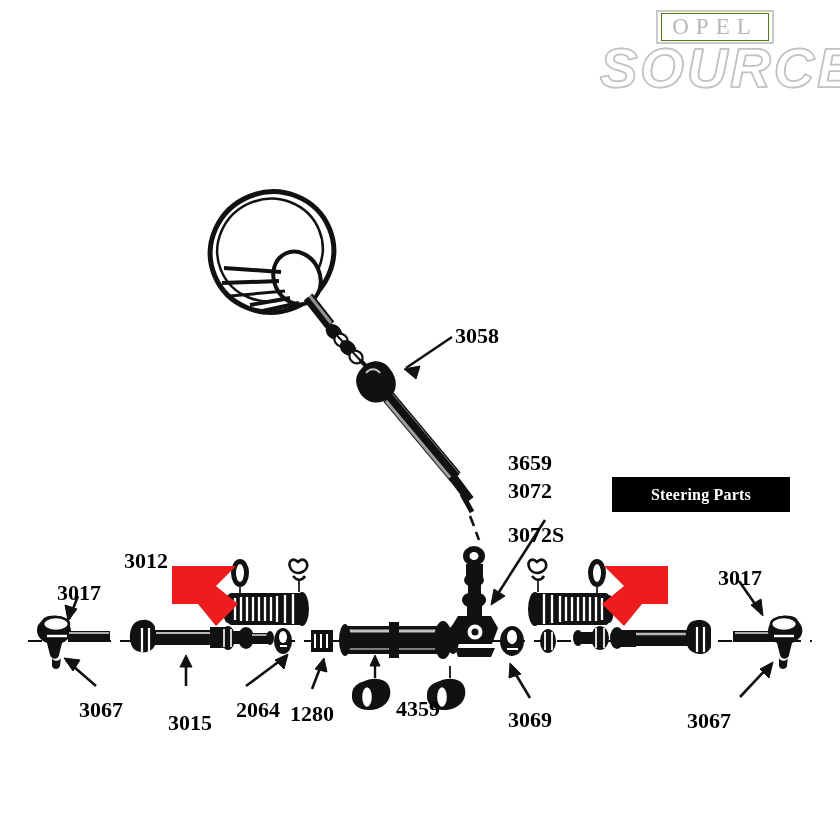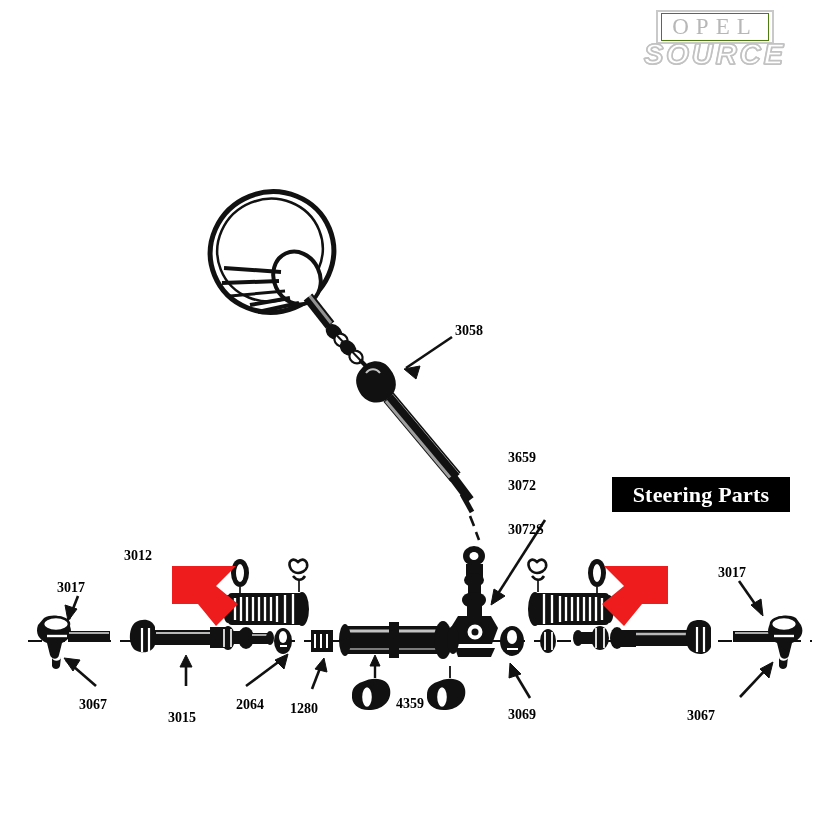--- a/index.html
+++ b/index.html
@@ -56,52 +56,52 @@
     font-size: 74px;
     line-height: 0.92;
     color: #8f8f8f;
     letter-spacing: -2px;
     margin-top: 2px;
   }
   .wm-source {
     font-family: "Liberation Sans", sans-serif;
     font-style: italic;
     font-weight: bold;
-    font-size: 29px;
+    font-size: 56px;
     line-height: 1;
     letter-spacing: 3px;
     color: #ffffff;
     -webkit-text-stroke: 1.5px #c2c2c2;
     text-shadow:
       -1px 0 #c2c2c2, 1px 0 #c2c2c2,
       0 -1px #c2c2c2, 0 1px #c2c2c2;
     margin-top: -4px;
   }
   
   .callout {
     position: absolute;
     font-family: "Liberation Serif", serif;
     font-weight: bold;
-    font-size: 14px;
+    font-size: 22px;
     color: #000000;
     white-space: nowrap;
     letter-spacing: 0px;
   }
   
   .title-plate {
     position: absolute;
     left: 612px;
     top: 477px;
     width: 178px;
     height: 35px;
     background: #000000;
     color: #ffffff;
     font-family: "Liberation Serif", serif;
     font-weight: bold;
-    font-size: 22px;
+    font-size: 16px;
     display: flex;
     align-items: center;
     justify-content: center;
     letter-spacing: 0.2px;
   }
 </style>
 </head>
 <body>
 
 <div id="page">

